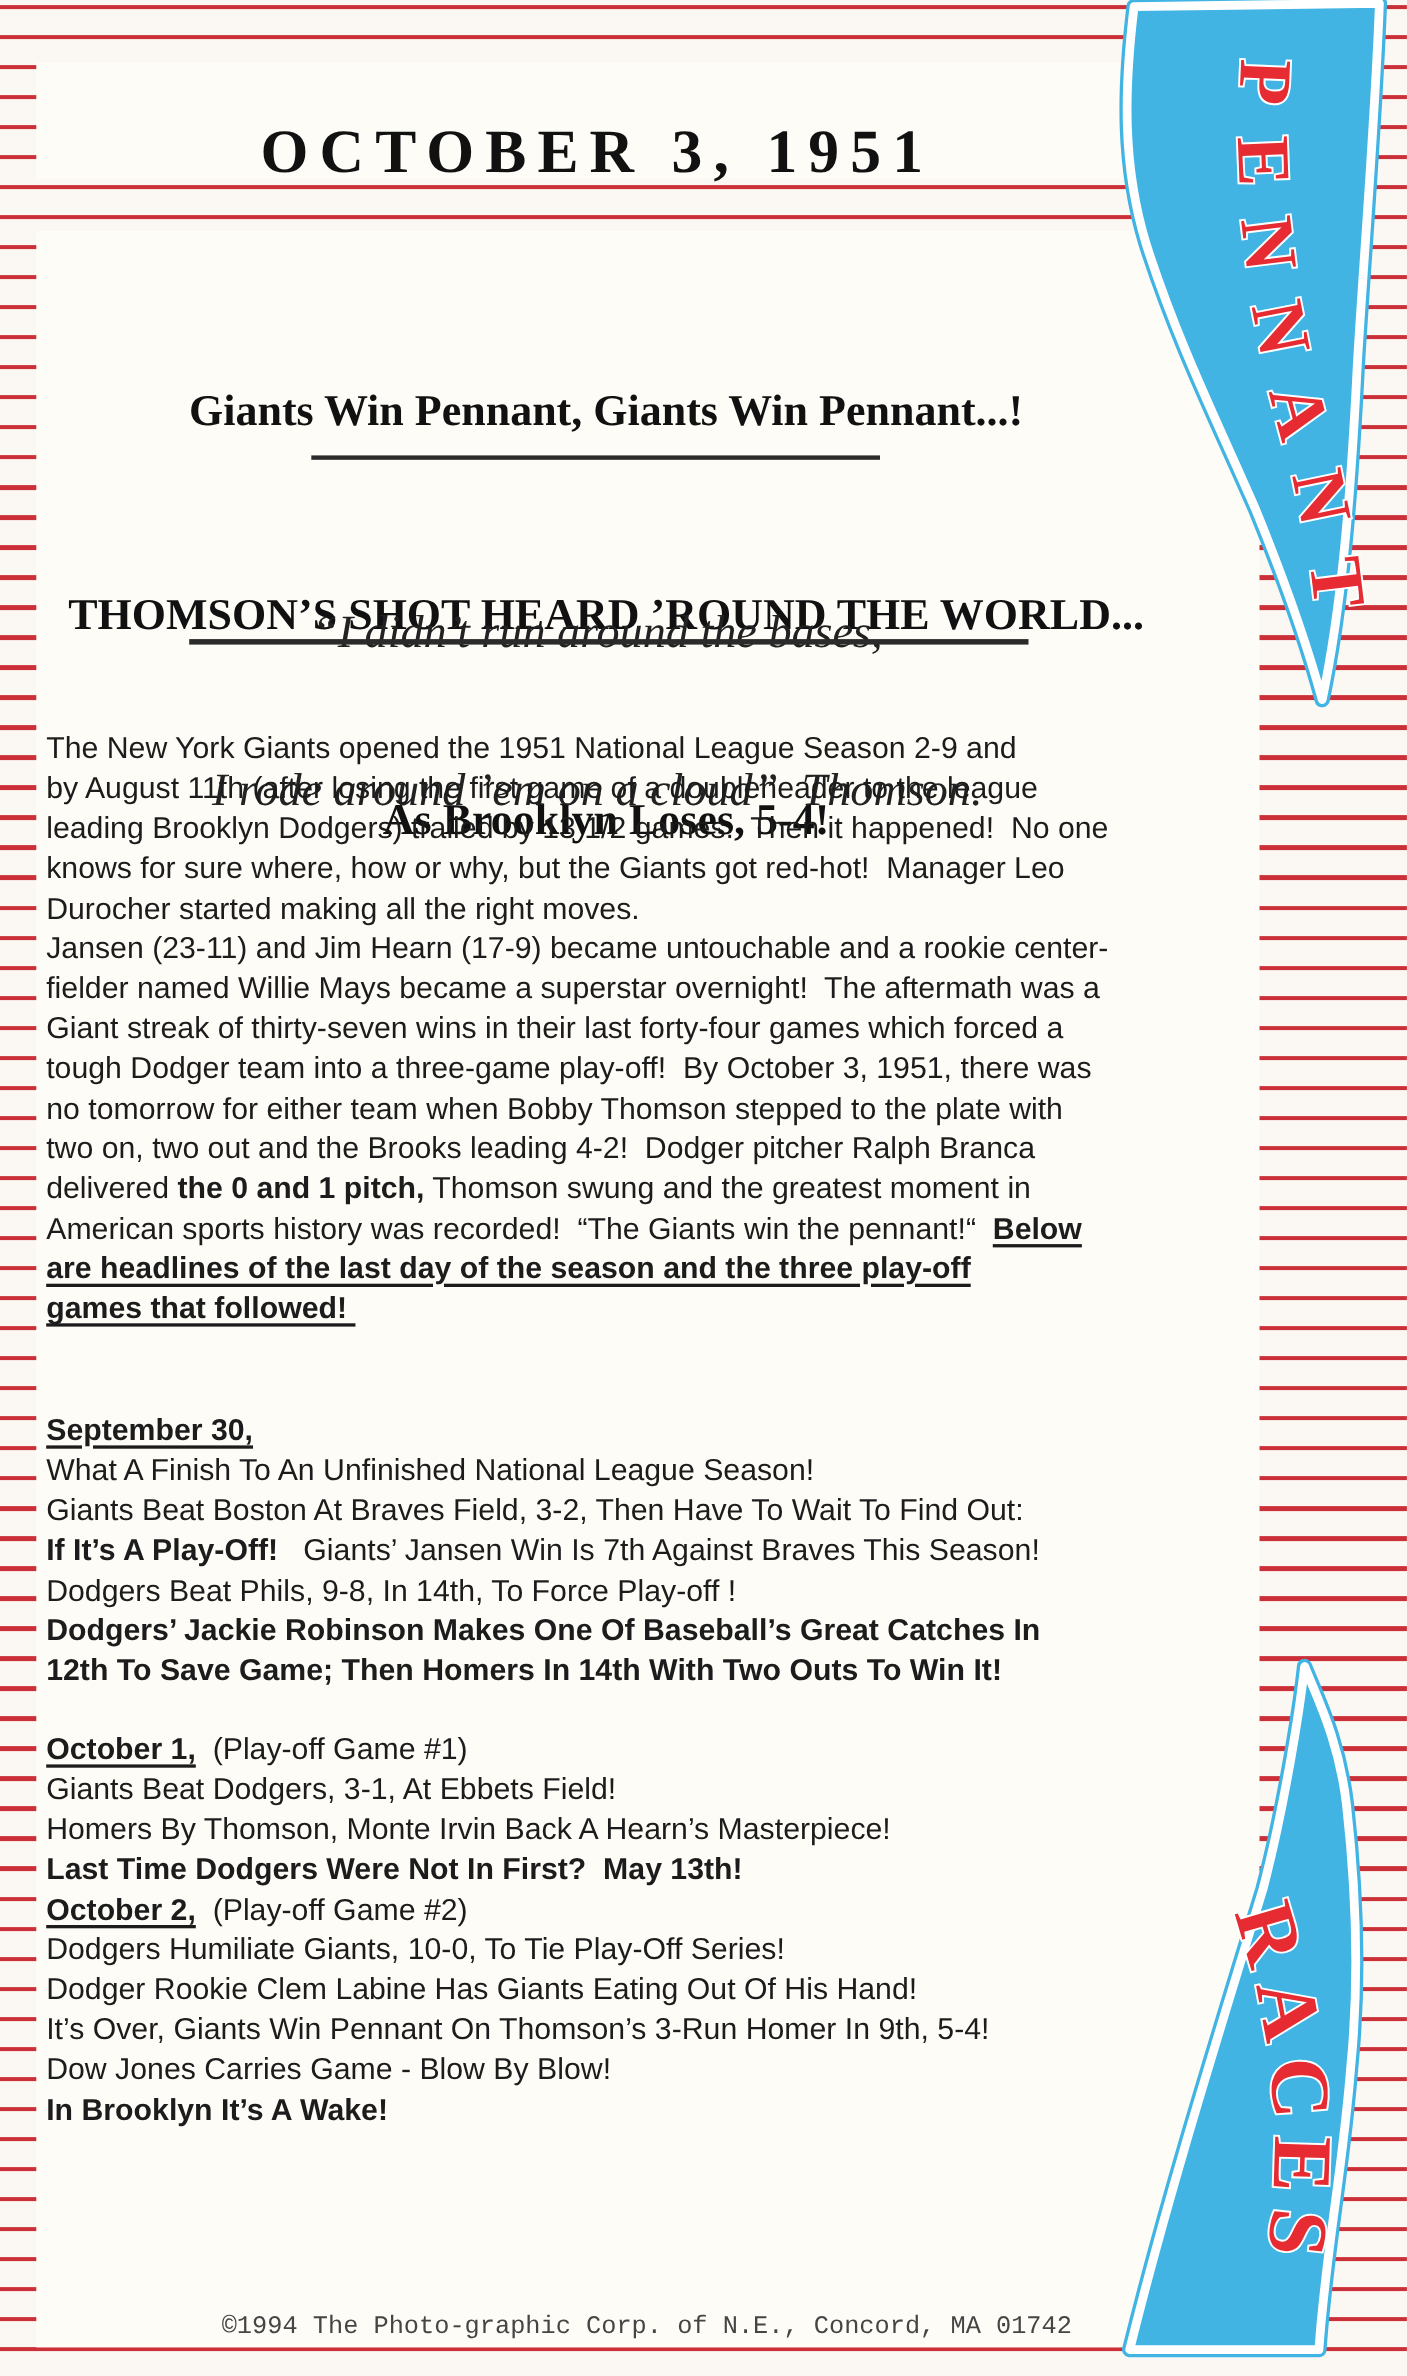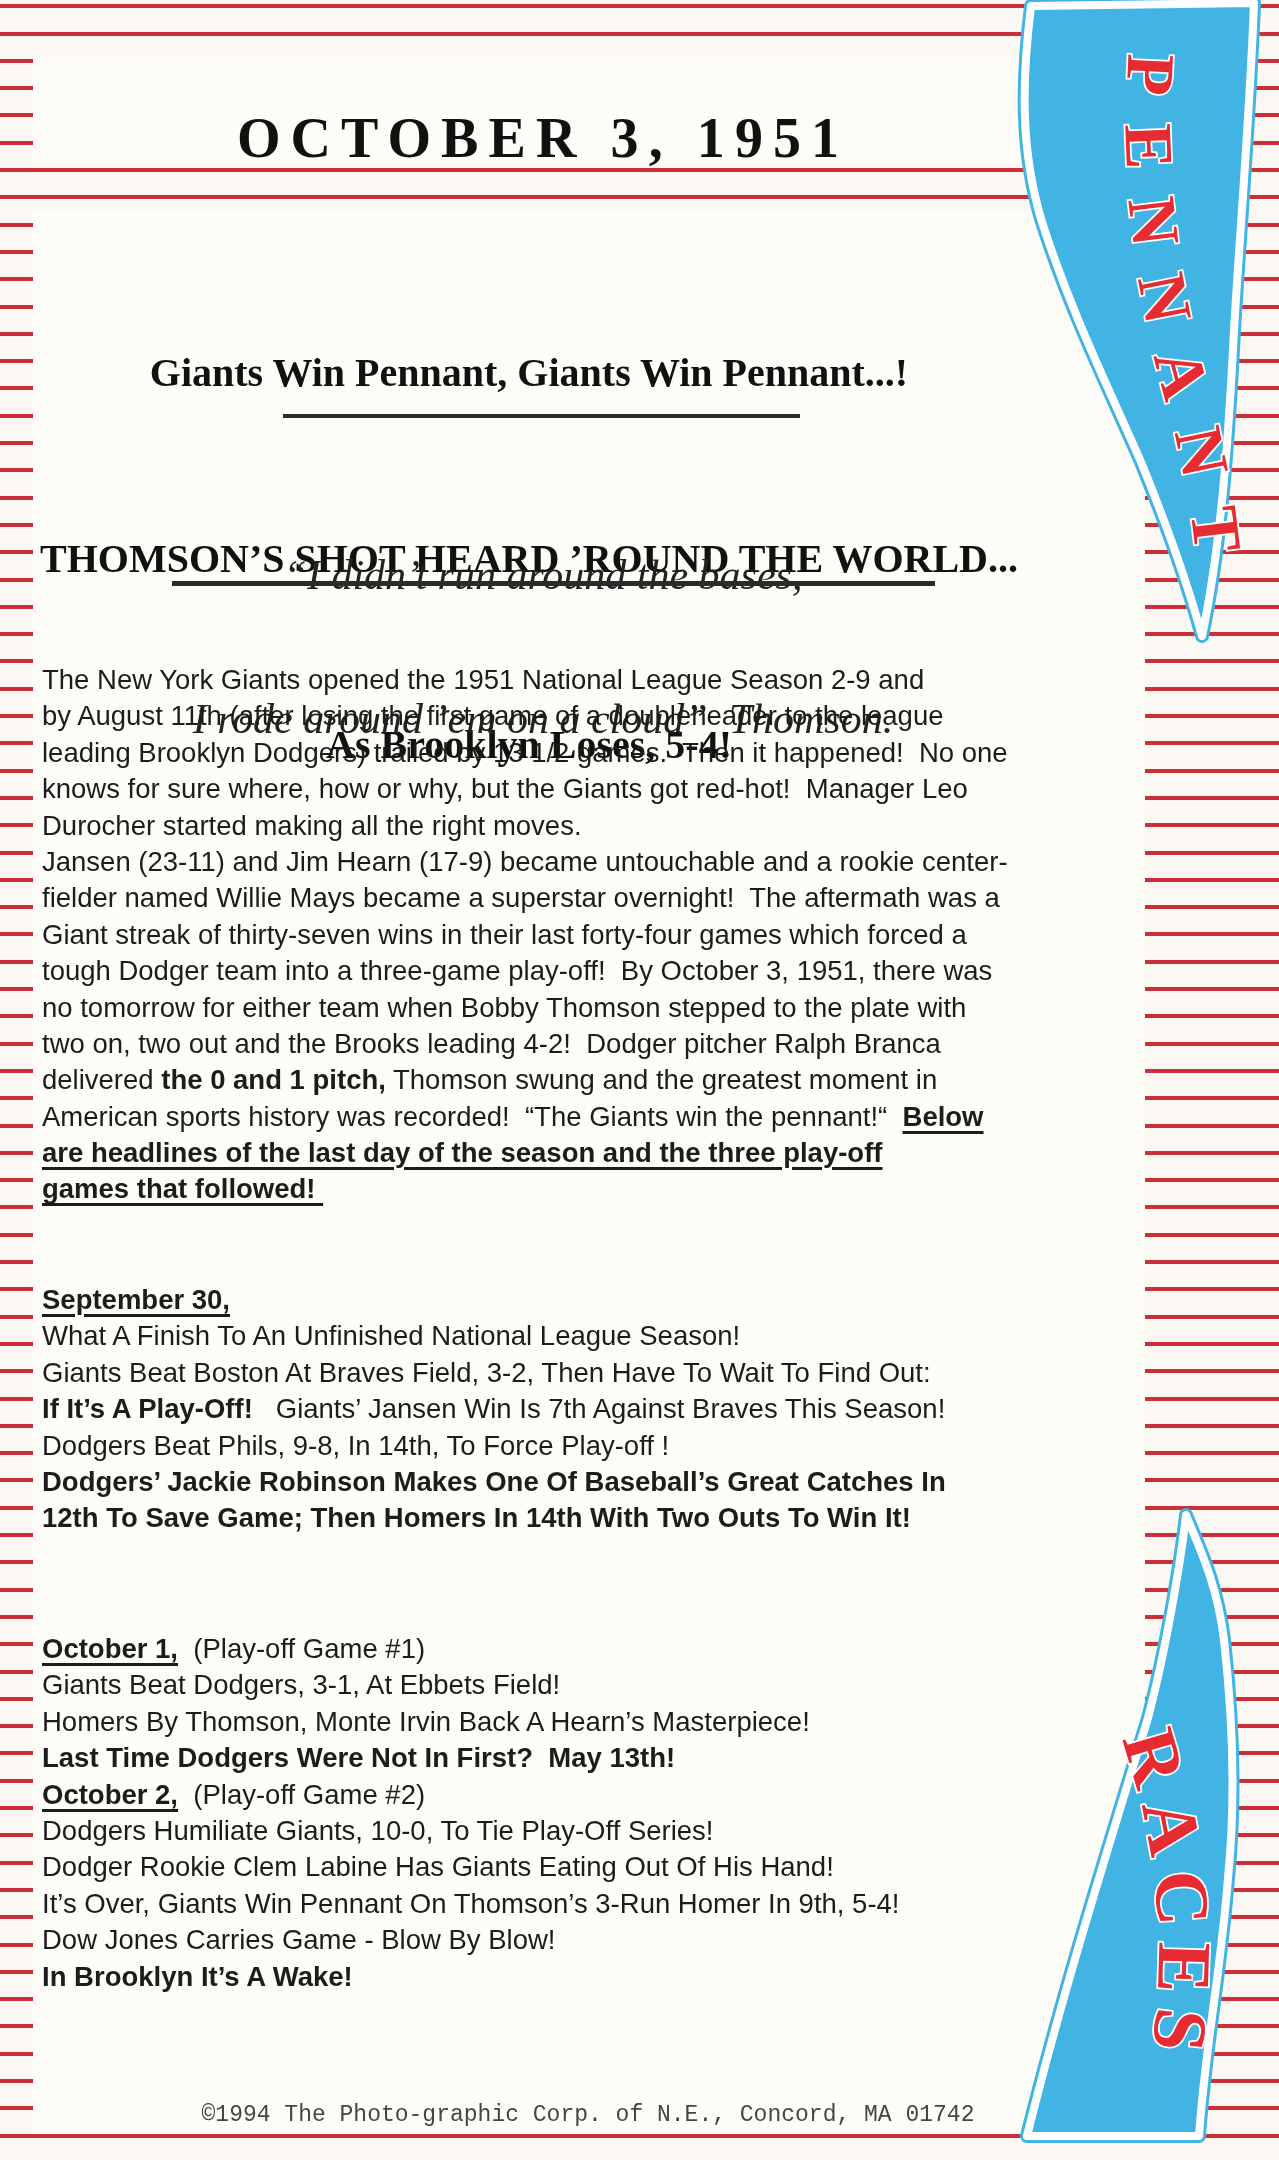--- a/index.html
+++ b/index.html
@@ -21,21 +21,21 @@
   .txt{position:absolute;z-index:2;color:#1a1a1a;font-family:Liberation Mono, monospace;}
 
   .page-title{
     left:38px;top:68px;width:1010px;
     text-align:center;
     font-family:"Liberation Serif", serif;
     font-weight:bold;font-size:56px;letter-spacing:0.18em;
     color:#111;
   }
   .headline{
-    left:24px;top:218px;width:1010px;
+    left:46px;top:218px;width:1010px;
     text-align:center;
     font-family:"Liberation Serif", serif;
     font-weight:bold;font-size:40px;line-height:62px;
     color:#111;white-space:pre-wrap;
   }
   .quote{
     left:38px;top:455px;width:1010px;
     text-align:center;
     font-family:"Liberation Serif", serif;
     font-style:italic;font-size:42px;line-height:48px;
@@ -44,21 +44,21 @@
   .rule{position:absolute;z-index:2;background:#2b2b2b;}
   .rule1{left:283px;top:414px;width:517px;height:4px;}
   .rule2{left:172px;top:581px;width:763px;height:5px;}
 
   .body-block{
     position:absolute;z-index:2;left:42px;width:1095px;
     font-size:27.5px;color:#1c1c1c;
   }
   .block-paragraph{top:662px;}
   .block-september{top:1282px;}
-  .block-october{top:1631px;}
+  .block-october{top:1572px;}
   .bline{white-space:pre-wrap;height:36.4px;line-height:36.4px;}
   .b{font-weight:bold;}
   .u{text-decoration:underline;text-decoration-thickness:2.5px;text-underline-offset:5px;}
 
   .footer{
     left:38px;top:2102px;width:1100px;
     text-align:center;font-size:23px;color:#454545;
   }
   .pennant-layer{position:absolute;left:0;top:0;z-index:5;pointer-events:none;}
 </style>

